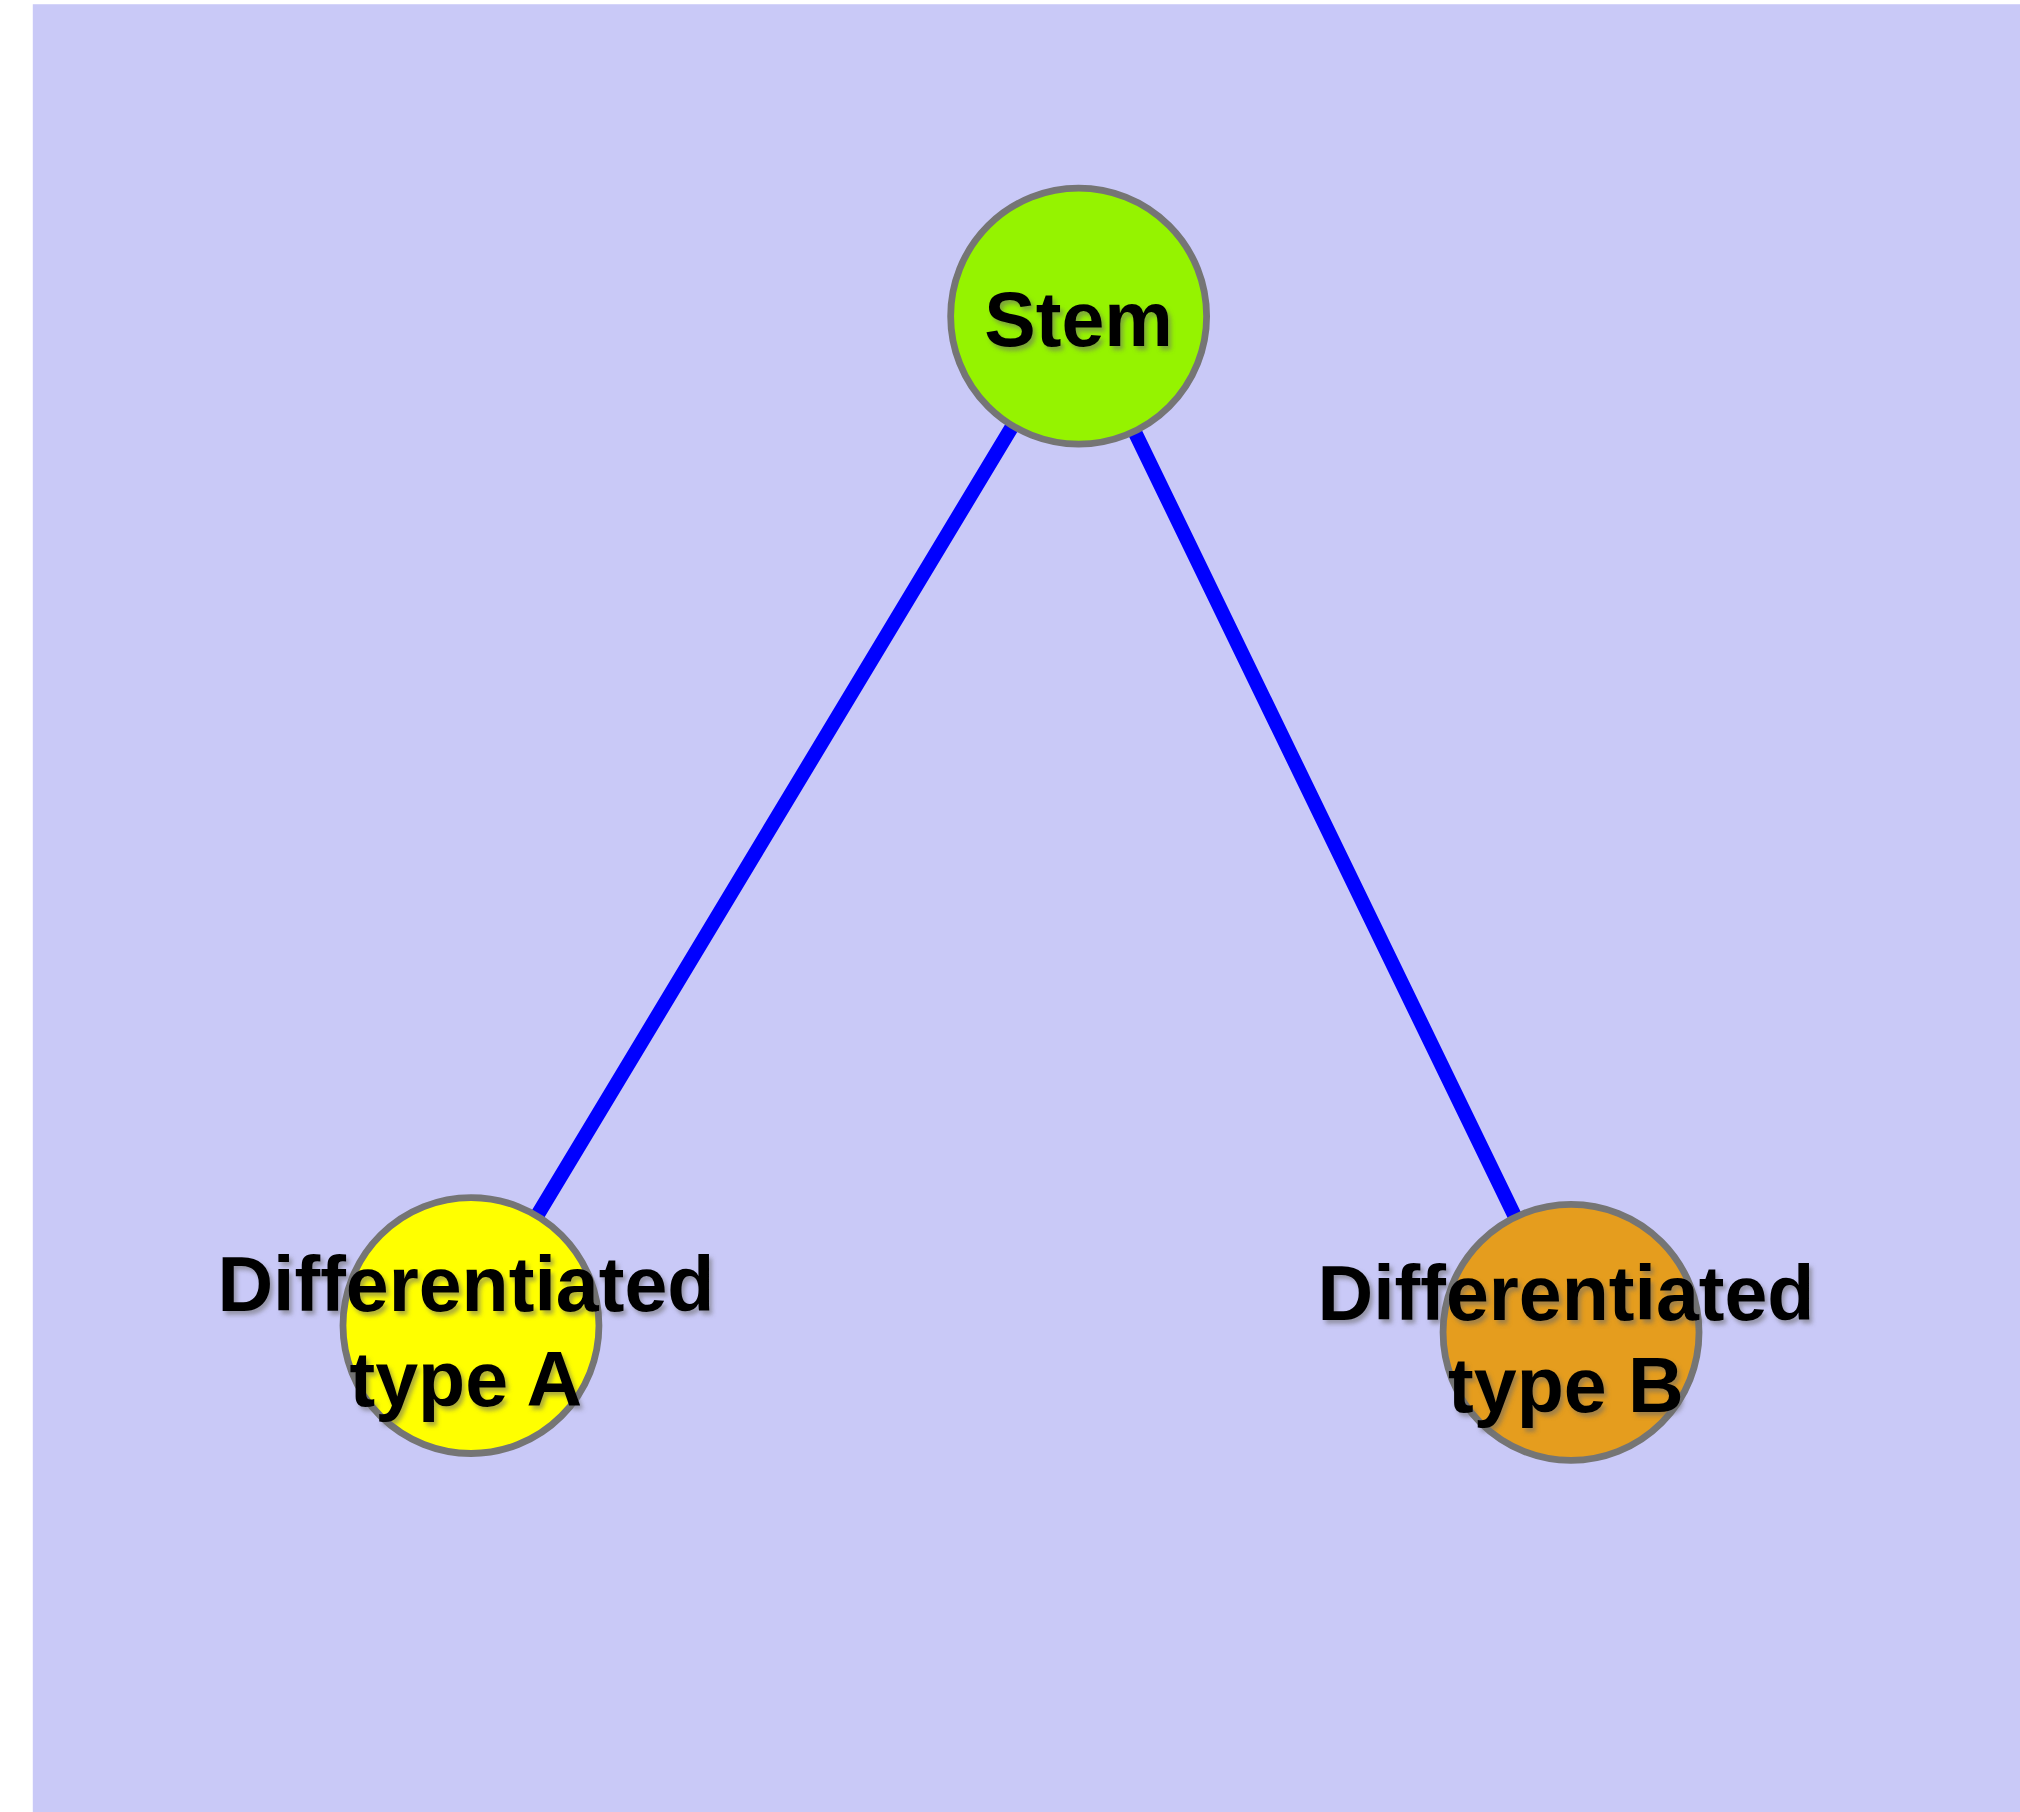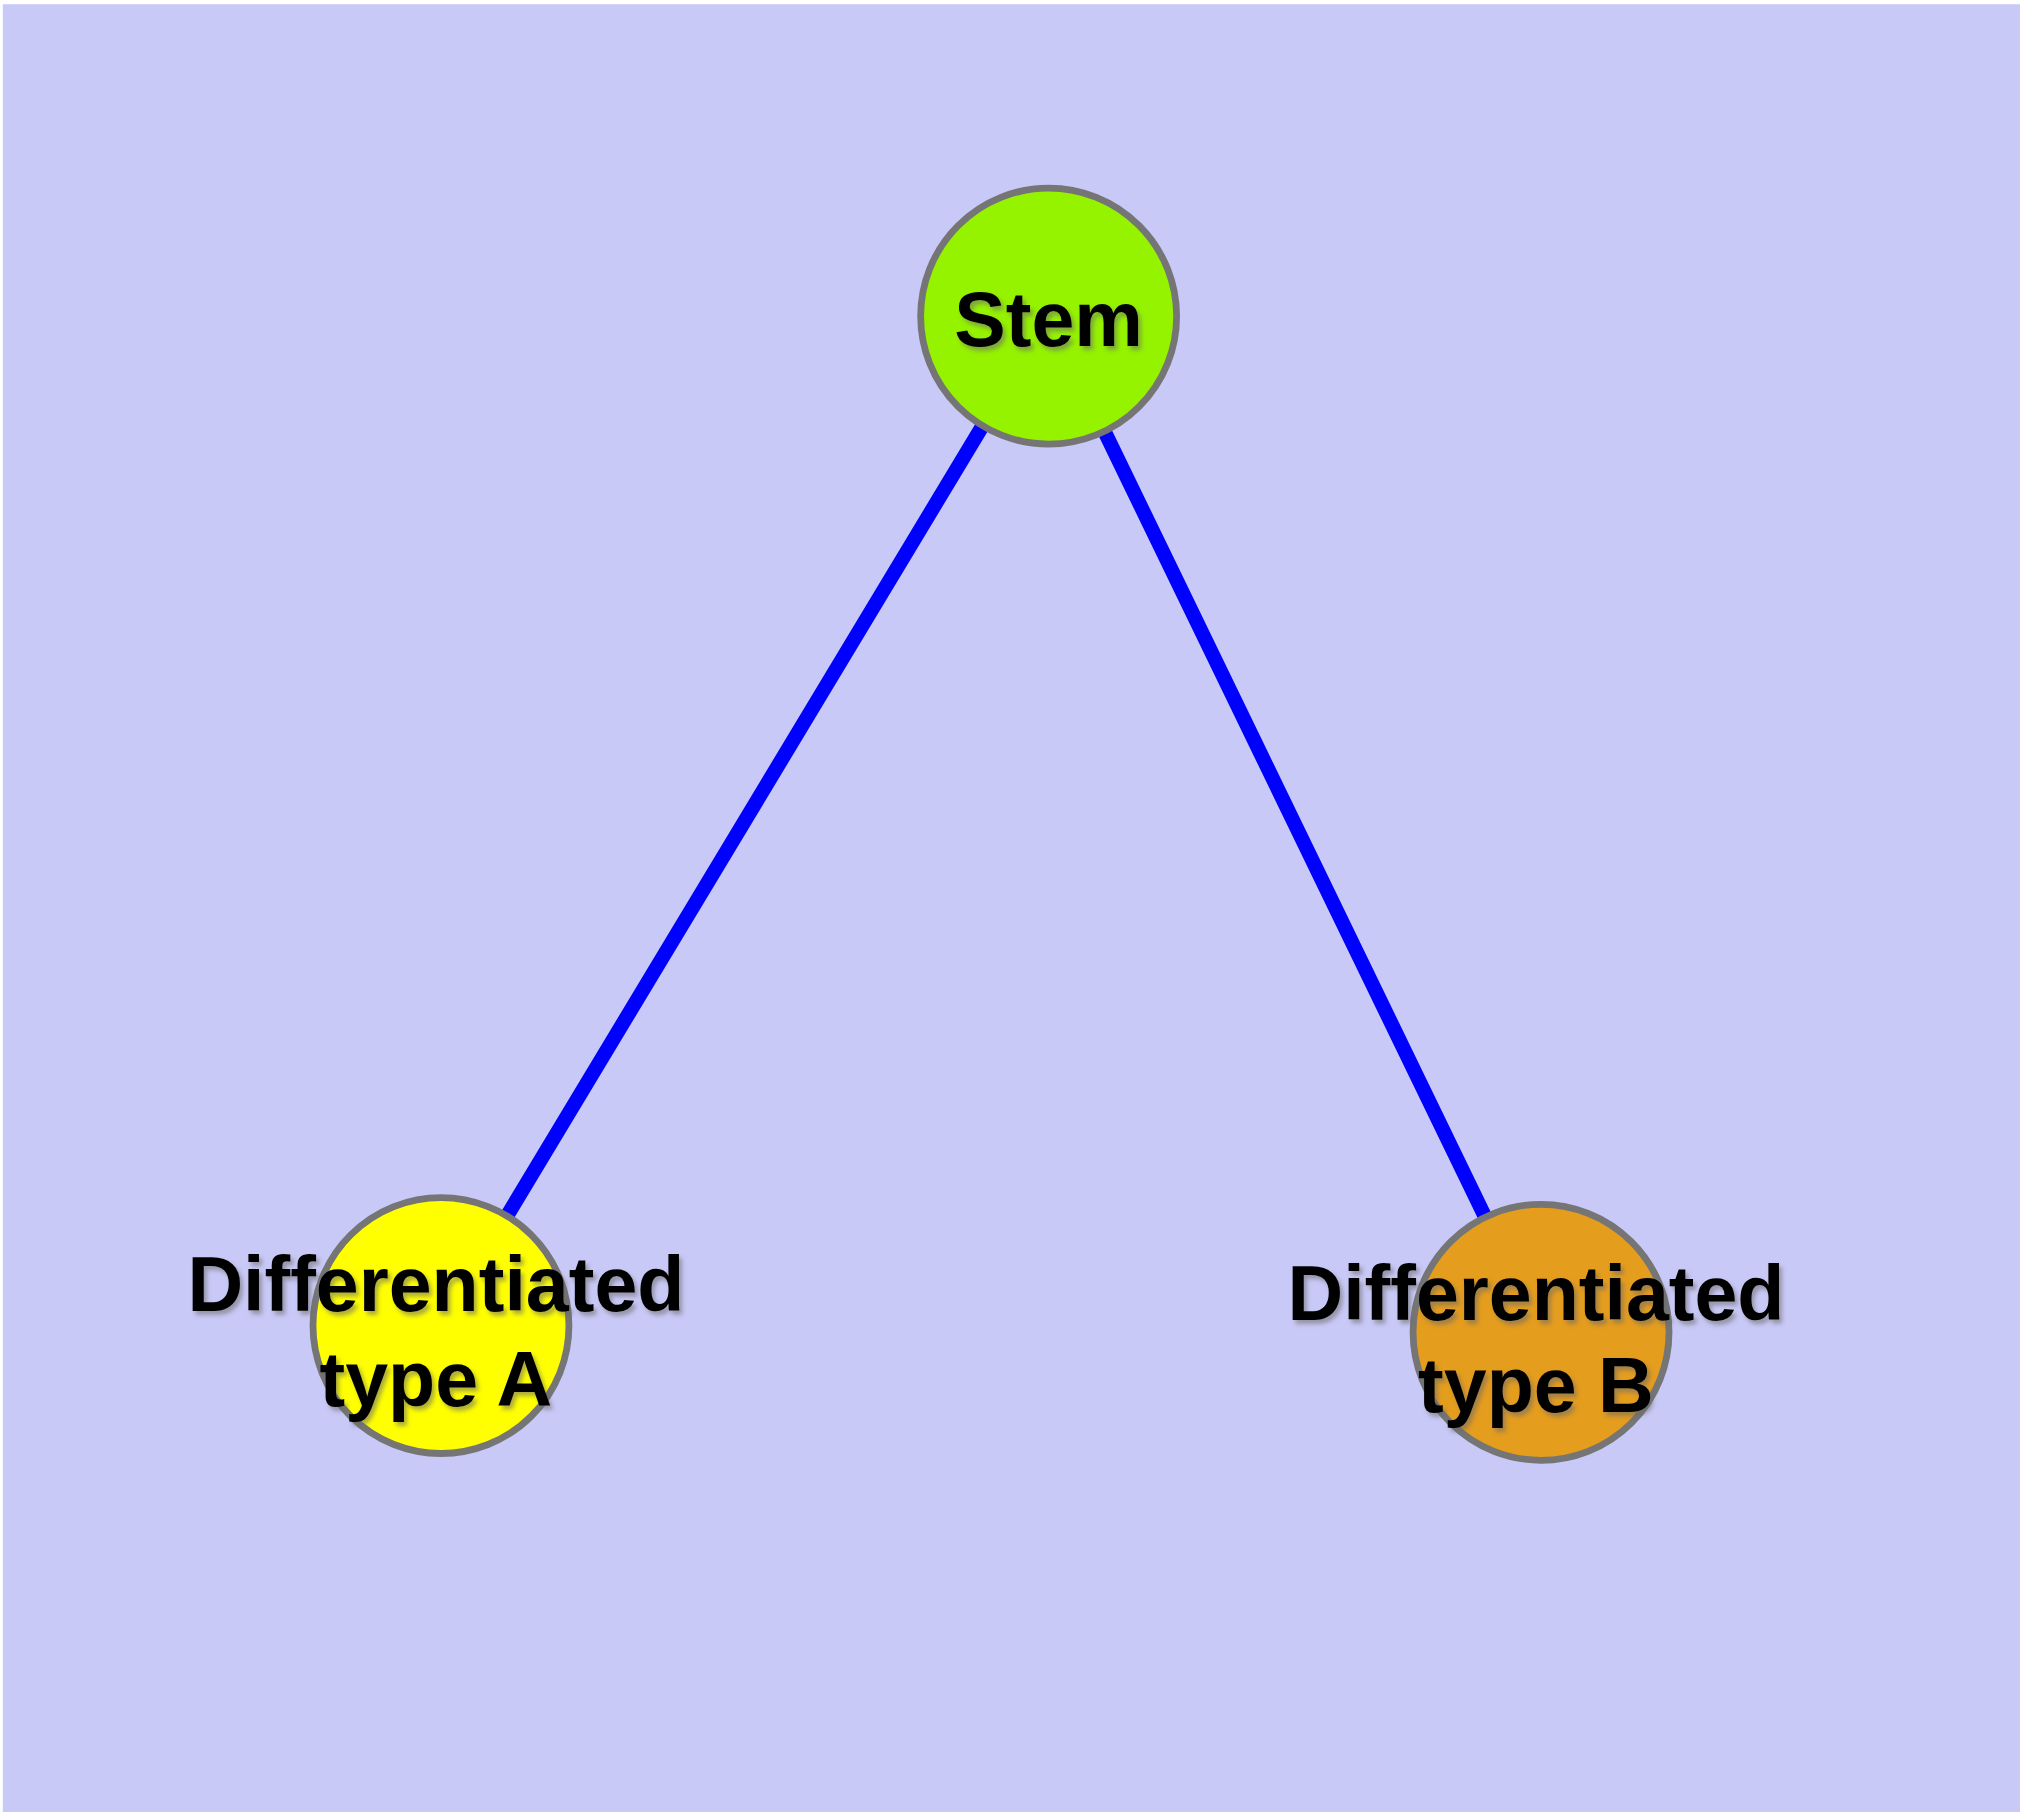--- a/index.html
+++ b/index.html
@@ -7,20 +7,21 @@
     padding: 0;
     width: 2021px;
     height: 1812px;
     background: #ffffff;
     overflow: hidden;
   }
   .stage {
     position: relative;
     width: 1708px;
     height: 1812px;
+    margin-left: 30px;
   }
   svg {
     display: block;
     width: 2021px;
     height: 1812px;
   }
   .node-label {
     font-family: "Liberation Sans", sans-serif;
     font-weight: bold;
     font-size: 91px;

